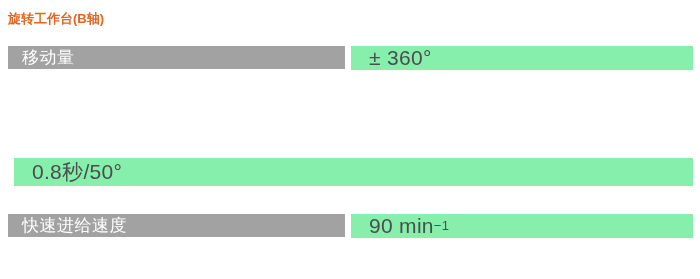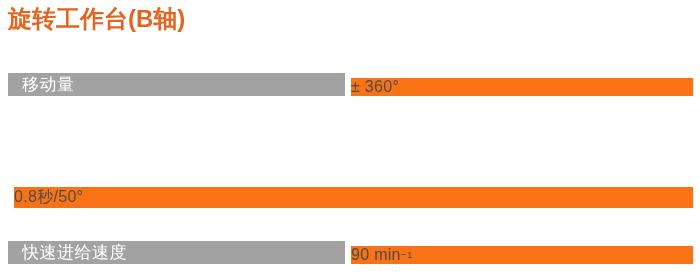--- a/index.html
+++ b/index.html
@@ -18,38 +18,38 @@
     position: relative;
     width: 700px;
     height: 279px;
     box-sizing: border-box;
   }
 
   .panel-title {
     position: absolute;
     left: 8px;
     top: 5px;
-    font-size: 24px;
+    font-size: 13px;
     line-height: 28px;
     font-weight: bold;
     color: #e2661f;
     letter-spacing: 0px;
     white-space: nowrap;
   }
 
   .spec-table {
     position: absolute;
     left: 0;
     top: 46px;
     width: 700px;
   }
 
   .spec-row {
     display: flex;
-    align-items: flex-end;
+    align-items: flex-start;
     height: 50px;
     margin-bottom: 6px;
     padding-left: 8px;
     padding-right: 7px;
     box-sizing: border-box;
   }
 
   .spec-row:last-child {
     margin-bottom: 7px;
   }
@@ -68,26 +68,26 @@
   }
 
   .cell-spacer {
     flex: 0 0 6px;
     width: 6px;
     background: #ffffff;
   }
 
   .cell-value {
     flex: 1 1 auto;
-    background: #f97316;
+    background: #86efac;
     color: #4d4d4d;
-    font-size: 16px;
+    font-size: 21px;
     display: flex;
     align-items: center;
-    padding-left: 0;
+    padding-left: 18px;
     box-sizing: border-box;
     letter-spacing: 0.3px;
   }
 
   .cell-value sup {
     font-size: 0.62em;
     vertical-align: super;
     line-height: 0;
   }
 </style>

